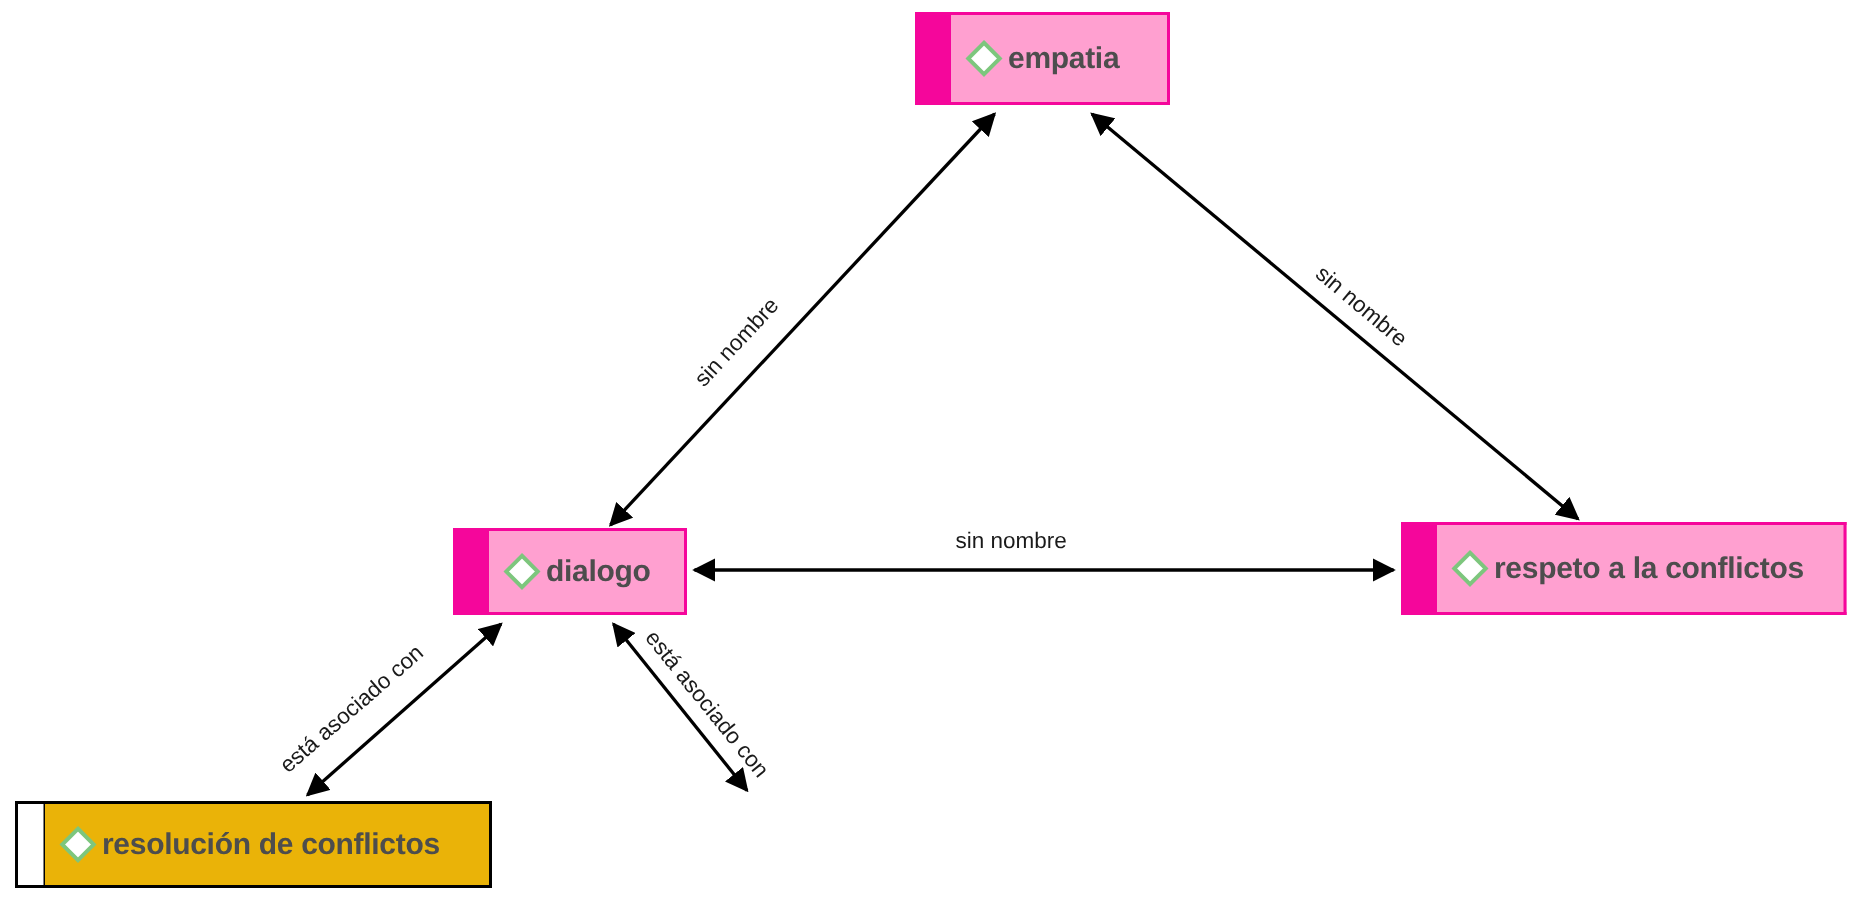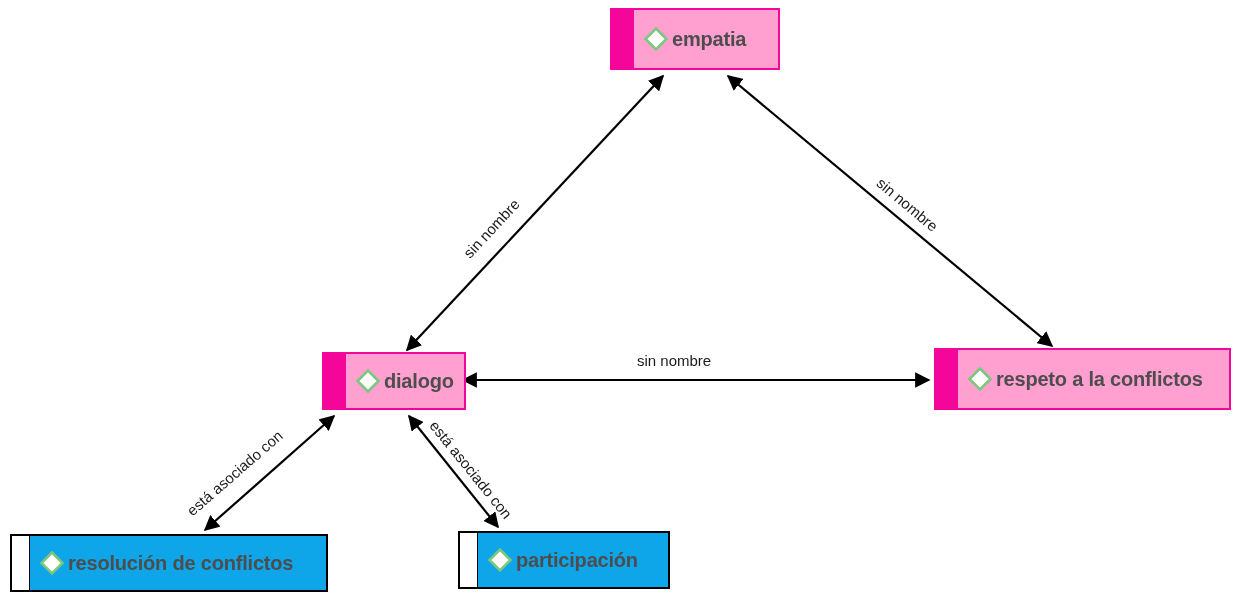--- a/index.html
+++ b/index.html
@@ -74,21 +74,21 @@
     border-left: 0;
   }
 
   
   .node.white .stripe {
     background: #ffffff;
     border: 2px solid #000000;
     border-right: 1px solid #000000;
   }
   .node.white .body {
-    background: #0ea5e9;
+    background: #eab308;
     border: 2px solid #000000;
     border-left: 0;
   }
   .node.white .label {
     color: #4d4d4d;
   }
 
   .diamond-icon {
     flex: 0 0 auto;
     width: 26px;
@@ -149,21 +149,21 @@
     <div class="body">
       <span class="diamond-icon">
         <svg viewBox="0 0 26 26" width="26" height="26">
           <path d="M13 2.5 L23.5 13 L13 23.5 L2.5 13 Z" fill="#ffffff" stroke="#7dc67d" stroke-width="2.6"></path>
         </svg>
       </span>
       <span class="label">empatia</span>
     </div>
   </div>
 
-  <div class="node pink" style="left:302px; top:352px; width:144px; height:58px;margin-left:20px;">
+  <div class="node pink" style="left:302px; top:352px; width:156px; height:58px;">
     <div class="stripe" style="width:24px;"></div>
     <div class="body">
       <span class="diamond-icon">
         <svg viewBox="0 0 26 26" width="26" height="26">
           <path d="M13 2.5 L23.5 13 L13 23.5 L2.5 13 Z" fill="#ffffff" stroke="#7dc67d" stroke-width="2.6"></path>
         </svg>
       </span>
       <span class="label">dialogo</span>
     </div>
   </div>
@@ -185,25 +185,14 @@
     <div class="body">
       <span class="diamond-icon">
         <svg viewBox="0 0 26 26" width="26" height="26">
           <path d="M13 2.5 L23.5 13 L13 23.5 L2.5 13 Z" fill="#ffffff" stroke="#7dc67d" stroke-width="2.6"></path>
         </svg>
       </span>
       <span class="label">resolución de conflictos</span>
     </div>
   </div>
 
-  <div class="node white" style="left:458px; top:531px; width:212px; height:58px;">
-    <div class="stripe" style="width:20px;"></div>
-    <div class="body">
-      <span class="diamond-icon">
-        <svg viewBox="0 0 26 26" width="26" height="26">
-          <path d="M13 2.5 L23.5 13 L13 23.5 L2.5 13 Z" fill="#ffffff" stroke="#7dc67d" stroke-width="2.6"></path>
-        </svg>
-      </span>
-      <span class="label">participación</span>
-    </div>
-  </div>
 
 </div>
 
 </body></html>

